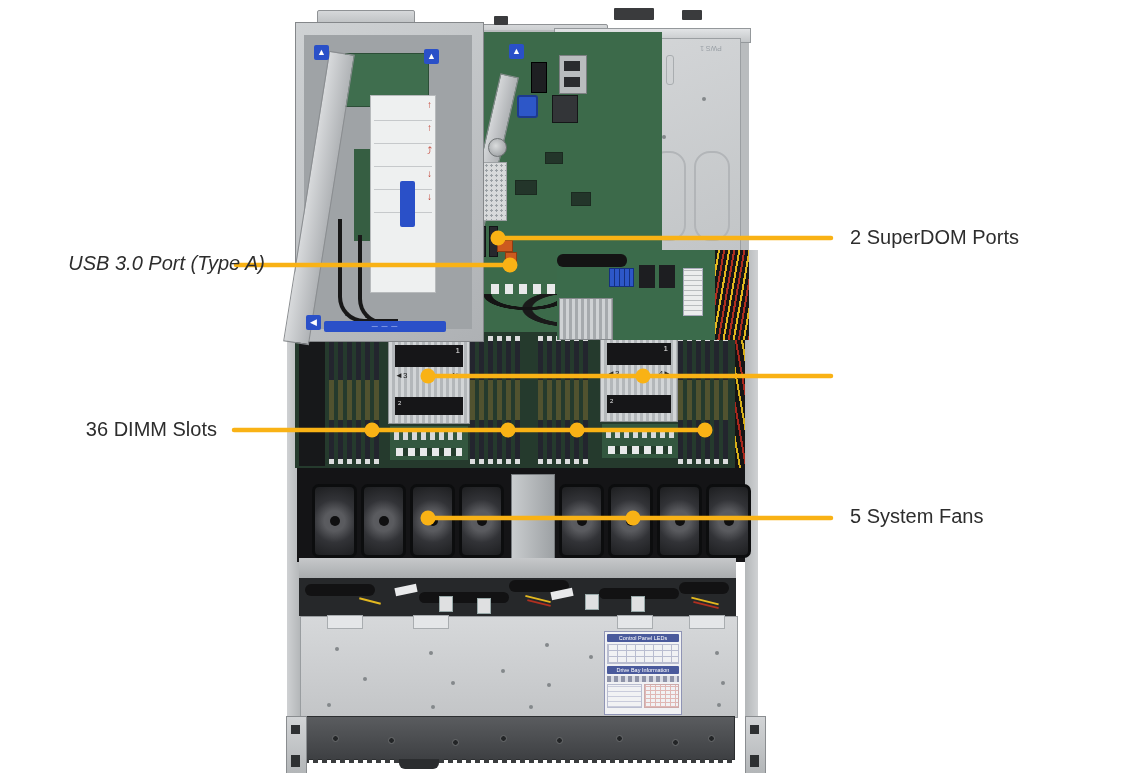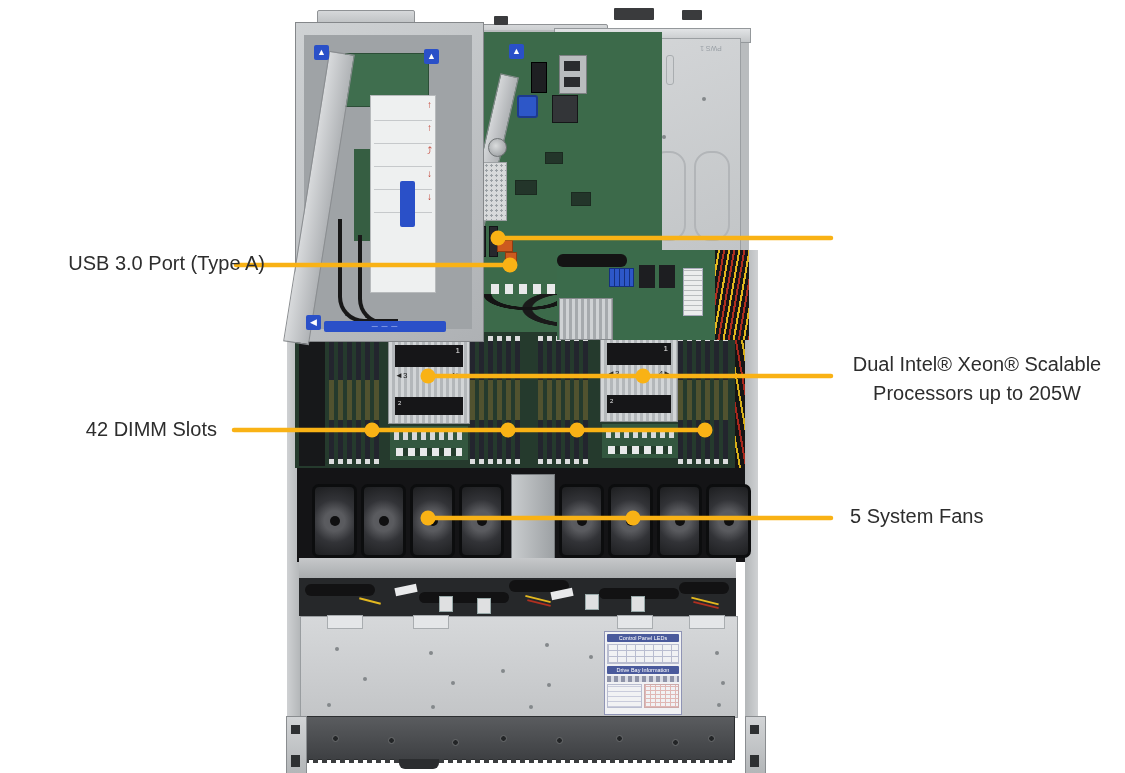--- a/index.html
+++ b/index.html
@@ -2,21 +2,21 @@
 <html><head>
 <meta charset="utf-8">
 <style>
   html,body{margin:0;padding:0;background:#ffffff;}
   body{width:1125px;height:773px;position:relative;overflow:hidden;
        font-family:"Liberation Sans",sans-serif;}
   .stage{position:absolute;inset:0;}
   .abs{position:absolute;}
   
   .lbl{position:absolute;font-size:20px;color:#2d2d2d;white-space:nowrap;z-index:60;}
-  .lbl-usb{right:860px;top:252px;}
+  .lbl-usb{right:860px;top:252px;font-style:italic;}
   .lbl-superdom{left:850px;top:226px;}
   .lbl-cpu{left:843px;top:350px;width:268px;text-align:center;line-height:29px;white-space:normal;}
   .lbl-dimm{right:908px;top:418px;}
   .lbl-fans{left:850px;top:505px;}
   svg.lines{position:absolute;left:0;top:0;z-index:50;pointer-events:none;}
   
   .server{position:absolute;left:286px;top:8px;width:478px;height:762px;z-index:10;}
   .metal{background:linear-gradient(180deg,#d6d8da,#bfc2c4);}
   .rail-a{left:31px;top:2px;width:96px;height:12px;border:1px solid #8f9295;border-radius:2px;}
   .rail-b{left:163px;top:16px;width:157px;height:12px;border:1px solid #8f9295;border-radius:2px;}
@@ -374,19 +374,16 @@
         <circle cx="508" cy="430" r="7.5" stroke="none"></circle>
       <circle cx="577" cy="430" r="7.5" stroke="none"></circle>
         <circle cx="705" cy="430" r="7.5" stroke="none"></circle>
       <line x1="428" y1="518" x2="831" y2="518"></line>
       <circle cx="428" cy="518" r="7.5" stroke="none"></circle>
         <circle cx="633" cy="518" r="7.5" stroke="none"></circle>
     </g>
   </svg>
 
   <div class="lbl lbl-usb">USB 3.0 Port (Type A)</div>
-  <div class="lbl lbl-cpu">
-    <div>Dual Intel® Xeon® Scalable</div>
-    <div>Processors up to 205W</div>
-  </div>
-  <div class="lbl lbl-dimm">42 DIMM Slots</div>
+  <div class="lbl lbl-superdom">2 SuperDOM Ports</div>
+  <div class="lbl lbl-dimm">36 DIMM Slots</div>
   <div class="lbl lbl-fans">5 System Fans</div>
 </div>
 
 </body></html>

